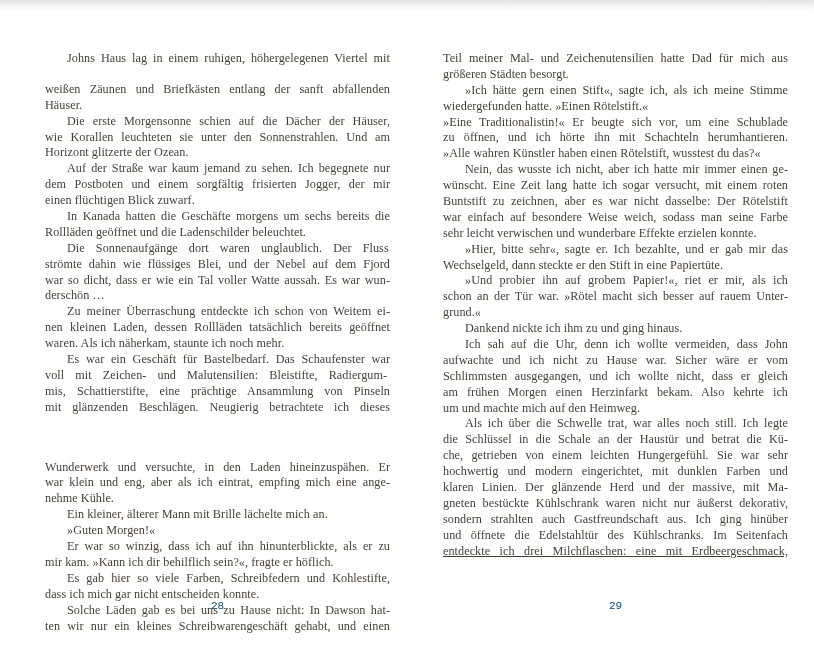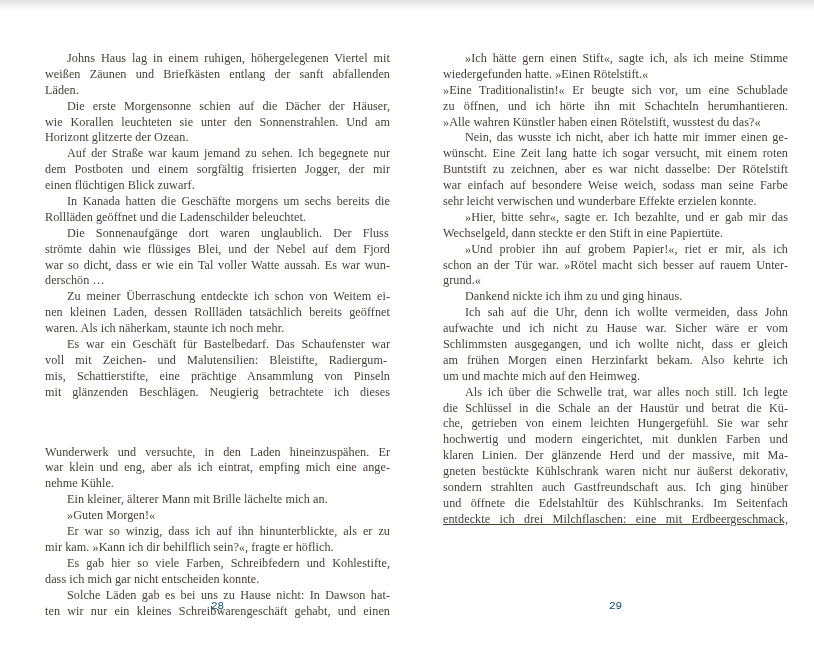--- a/index.html
+++ b/index.html
@@ -56,22 +56,22 @@
 </head>
 <body>
 
 <div class="spread">
   <div class="top-shade"></div>
 
   <div class="page left" id="page-left">
     <div class="text-column">
         <div class="paragraph">
           <div class="line indent" style="word-spacing: 2.79492px;"><span>Johns Haus lag in einem ruhigen, höhergelegenen Viertel mit</span></div>
-          <div class="line" style="word-spacing: 6.07812px;"><span>weißen Zäunen und Briefkästen entlang der sanft abfallenden</span></div>
-          <div class="line"><span>Läden.</span></div>
+          <div class="line" style="word-spacing: 6.07812px; margin-top: 15px;"><span>weißen Zäunen und Briefkästen entlang der sanft abfallenden</span></div>
+          <div class="line"><span>Häuser.</span></div>
         </div>
         <div class="paragraph">
           <div class="line indent" style="word-spacing: 4.88281px;"><span>Die erste Morgensonne schien auf die Dächer der Häuser,</span></div>
           <div class="line" style="word-spacing: 4.63281px;"><span>wie Korallen leuchteten sie unter den Sonnenstrahlen. Und am</span></div>
           <div class="line"><span>Horizont glitzerte der Ozean.</span></div>
         </div>
         <div class="paragraph">
           <div class="line indent" style="word-spacing: 1.925px;"><span>Auf der Straße war kaum jemand zu sehen. Ich begegnete nur</span></div>
           <div class="line" style="word-spacing: 5.30469px;"><span>dem Postboten und einem sorgfältig frisierten Jogger, der mir</span></div>
           <div class="line"><span>einen flüchtigen Blick zuwarf.</span></div>
@@ -118,20 +118,24 @@
           <div class="line indent" style="word-spacing: 2.23864px;"><span>Solche Läden gab es bei uns zu Hause nicht: In Dawson hat-</span></div>
           <div class="line" style="word-spacing: 4.11523px;"><span>ten wir nur ein kleines Schreibwarengeschäft gehabt, und einen</span></div>
         </div>
       </div>
     <div class="page-number">28</div>
   </div>
 
   <div class="page right" id="page-right">
     <div class="text-column">
         <div class="paragraph">
+          <div class="line" style="word-spacing: 3.8316px;"><span>Teil meiner Mal- und Zeichenutensilien hatte Dad für mich aus</span></div>
+          <div class="line"><span>größeren Städten besorgt.</span></div>
+        </div>
+        <div class="paragraph">
           <div class="line indent" style="word-spacing: 2.68438px;"><span>»Ich hätte gern einen Stift«, sagte ich, als ich meine Stimme</span></div>
           <div class="line"><span>wiedergefunden hatte. »Einen Rötelstift.«</span></div>
         </div>
         <div class="paragraph">
           <div class="line" style="word-spacing: 4.42188px;"><span>»Eine Traditionalistin!« Er beugte sich vor, um eine Schublade</span></div>
           <div class="line" style="word-spacing: 6.0625px;"><span>zu öffnen, und ich hörte ihn mit Schachteln herumhantieren.</span></div>
           <div class="line"><span>»Alle wahren Künstler haben einen Rötelstift, wusstest du das?«</span></div>
         </div>
         <div class="paragraph">
           <div class="line indent" style="word-spacing: 1.60653px;"><span>Nein, das wusste ich nicht, aber ich hatte mir immer einen ge-</span></div>

